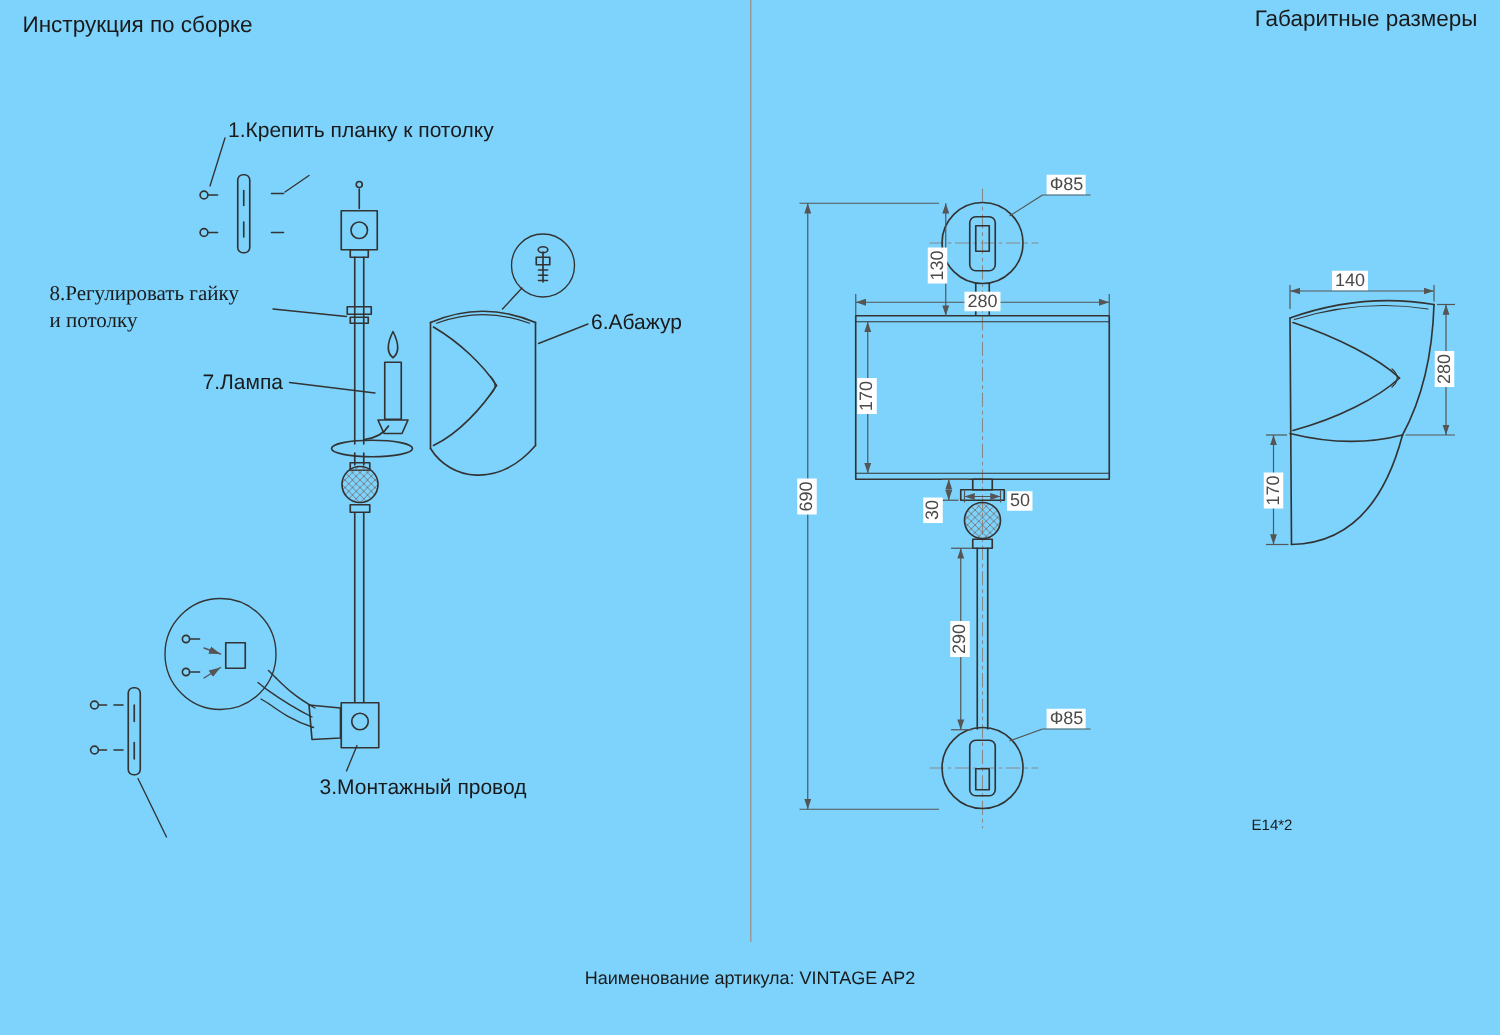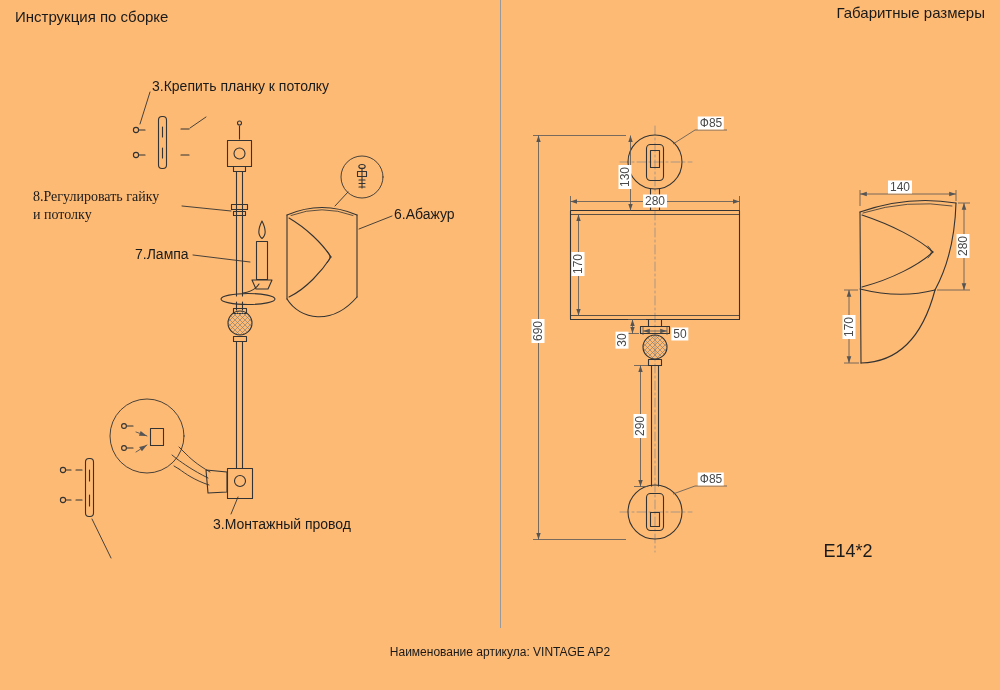--- a/index.html
+++ b/index.html
@@ -1,28 +1,28 @@
 <!DOCTYPE html>
 <html style="--ink: #1a1a1a; --dim: #4a4a4a;"><head>
 <meta charset="utf-8">
 <style>
   html,body{margin:0;padding:0;background:#fff;}
   body{width:1000px;height:690px;position:relative;overflow:hidden;
        font-family:"Liberation Sans",sans-serif;color:var(--ink,#1a1a1a);}
-  .page{position:absolute;inset:0;width:1000px;height:690px;background:#fdba74;}
+  .page{position:absolute;inset:0;width:1000px;height:690px;background:#7dd3fc;}
   svg.art{position:absolute;left:0;top:0;}
   .label{position:absolute;font-size:14px;white-space:nowrap;color:var(--ink,#1a1a1a);}
   .title{font-size:15px;}
   .title-left{left:15px;top:8px;}
   .title-right{position:absolute;right:15px;top:4px;}
   .multiline span{display:block;line-height:18px;font-family:Liberation Serif, serif;}
   .dim{position:absolute;font-size:12px;color:var(--dim,#4a4a4a);background:#fff;
        padding:0 2px;transform:translate(-50%,-50%);white-space:nowrap;line-height:13px;}
   .dim.rot{transform:translate(-50%,-50%) rotate(-90deg);}
-  .socket{position:absolute;font-size:18px;transform:translate(-50%,-50%);white-space:nowrap;}
+  .socket{position:absolute;font-size:10px;transform:translate(-50%,-50%);white-space:nowrap;}
   .footer{position:absolute;left:0;right:0;top:645px;text-align:center;font-size:12px;}
 </style>
 </head>
 <body>
 
 <div class="page">
 
   <svg class="art" width="1000" height="690" viewBox="0 0 1000 690">
     <defs>
       <marker id="ar" viewBox="0 0 10 10" refX="9.5" refY="5" markerWidth="9" markerHeight="9" orient="auto-start-reverse">
@@ -220,21 +220,21 @@
       <line x1="964" y1="203" x2="964" y2="290" marker-start="url(#ar)" marker-end="url(#ar)"></line>
       <line x1="858" y1="290" x2="844" y2="290"></line>
       <line x1="859" y1="363" x2="844" y2="363"></line>
       <line x1="849" y1="290" x2="849" y2="363" marker-start="url(#ar)" marker-end="url(#ar)"></line>
     </g>
   </svg>
 
   <div class="label title title-left">Инструкция по сборке</div>
   <div class="label title title-right">Габаритные размеры</div>
 
-  <div class="label" style="left:152px;top:78px">3.Крепить планку к потолку</div>
+  <div class="label" style="left:152px;top:78px">1.Крепить планку к потолку</div>
   <div class="label multiline" style="left:33px;top:188px">
     <span>8.Регулировать гайку</span>
     <span>и потолку</span>
   </div>
   <div class="label" style="left:135px;top:246px">7.Лампа</div>
   <div class="label" style="left:394px;top:206px">6.Абажур</div>
   <div class="label" style="left:213px;top:516px">3.Монтажный провод</div>
 
   <div class="dim" style="left:711px;top:123px">Ф85</div>
   <div class="dim rot" style="left:625px;top:177px">130</div>

